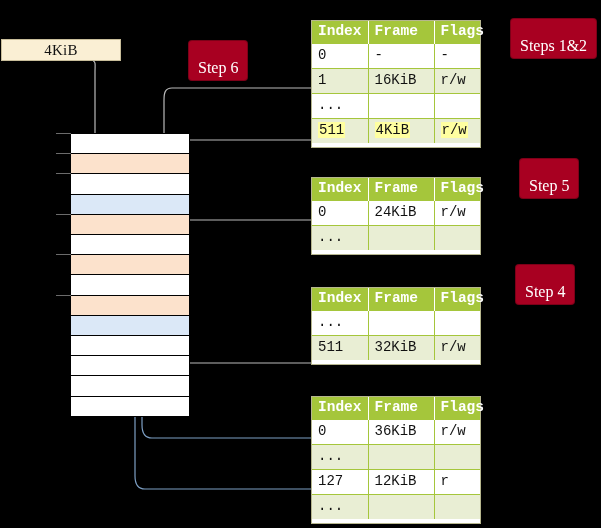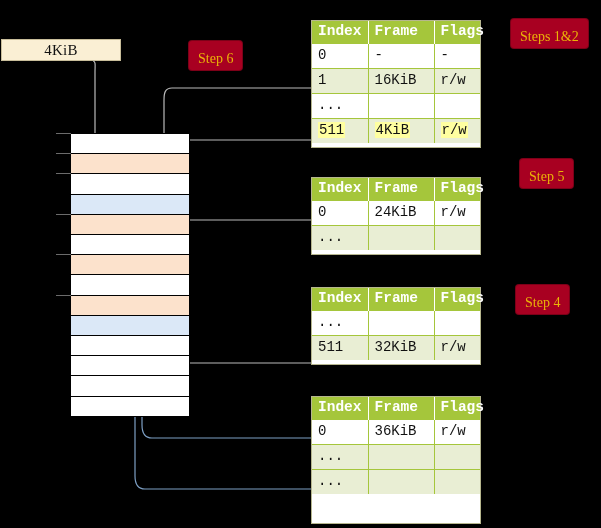--- a/index.html
+++ b/index.html
@@ -18,23 +18,23 @@
     box-sizing:border-box;
     display:flex;align-items:center;justify-content:center;
     font-size:15px;color:#111;
     letter-spacing:.2px;
   }
 
   
   .badge{
     position:absolute;
     background:#a80021;
-    color:#eab308;
-    font-size:14px;
-    padding:10px 9px 3px 9px;
+    color:#ffffff;
+    font-size:16px;
+    padding:18px 9px 3px 9px;
     border-radius:3px;
     white-space:nowrap;
     box-shadow:0 0 0 1px #7d0018;
     text-align:center;
   }
 
   
   .ptable{
     position:absolute;
     border:1px solid #b6b68e;
@@ -111,21 +111,21 @@
 
   <div class="badge" style="left:189px;top:41px;">
     <span>Step 6</span>
   </div>
   <div class="badge" style="left:511px;top:19px;">
     <span>Steps 1&amp;2</span>
   </div>
   <div class="badge" style="left:520px;top:159px;">
     <span>Step 5</span>
   </div>
-  <div class="badge" style="left:516px;top:265px;margin-top:20px;">
+  <div class="badge" style="left:516px;top:265px;">
     <span>Step 4</span>
   </div>
 
   <div class="memcol" style="left: 70px; top: 133px; width: 120px; height: 283.8px;"></div>
 
   <div class="ptable" style="left:311px;top:20px;width:170px;height:128px;">
     <table>
       <thead>
         <tr>
           <th class="col-i">Index</th>
@@ -218,20 +218,25 @@
       <tbody>
         <tr class="plain">
           <td>0</td>
           <td>36KiB</td>
           <td>r/w</td>
         </tr>
         <tr class="alt">
           <td>...</td>
           <td></td>
           <td></td>
+        </tr>
+        <tr class="plain">
+          <td>127</td>
+          <td>12KiB</td>
+          <td>r</td>
         </tr>
         <tr class="alt">
           <td>...</td>
           <td></td>
           <td></td>
         </tr>
       </tbody>
     </table>
   </div>
 

